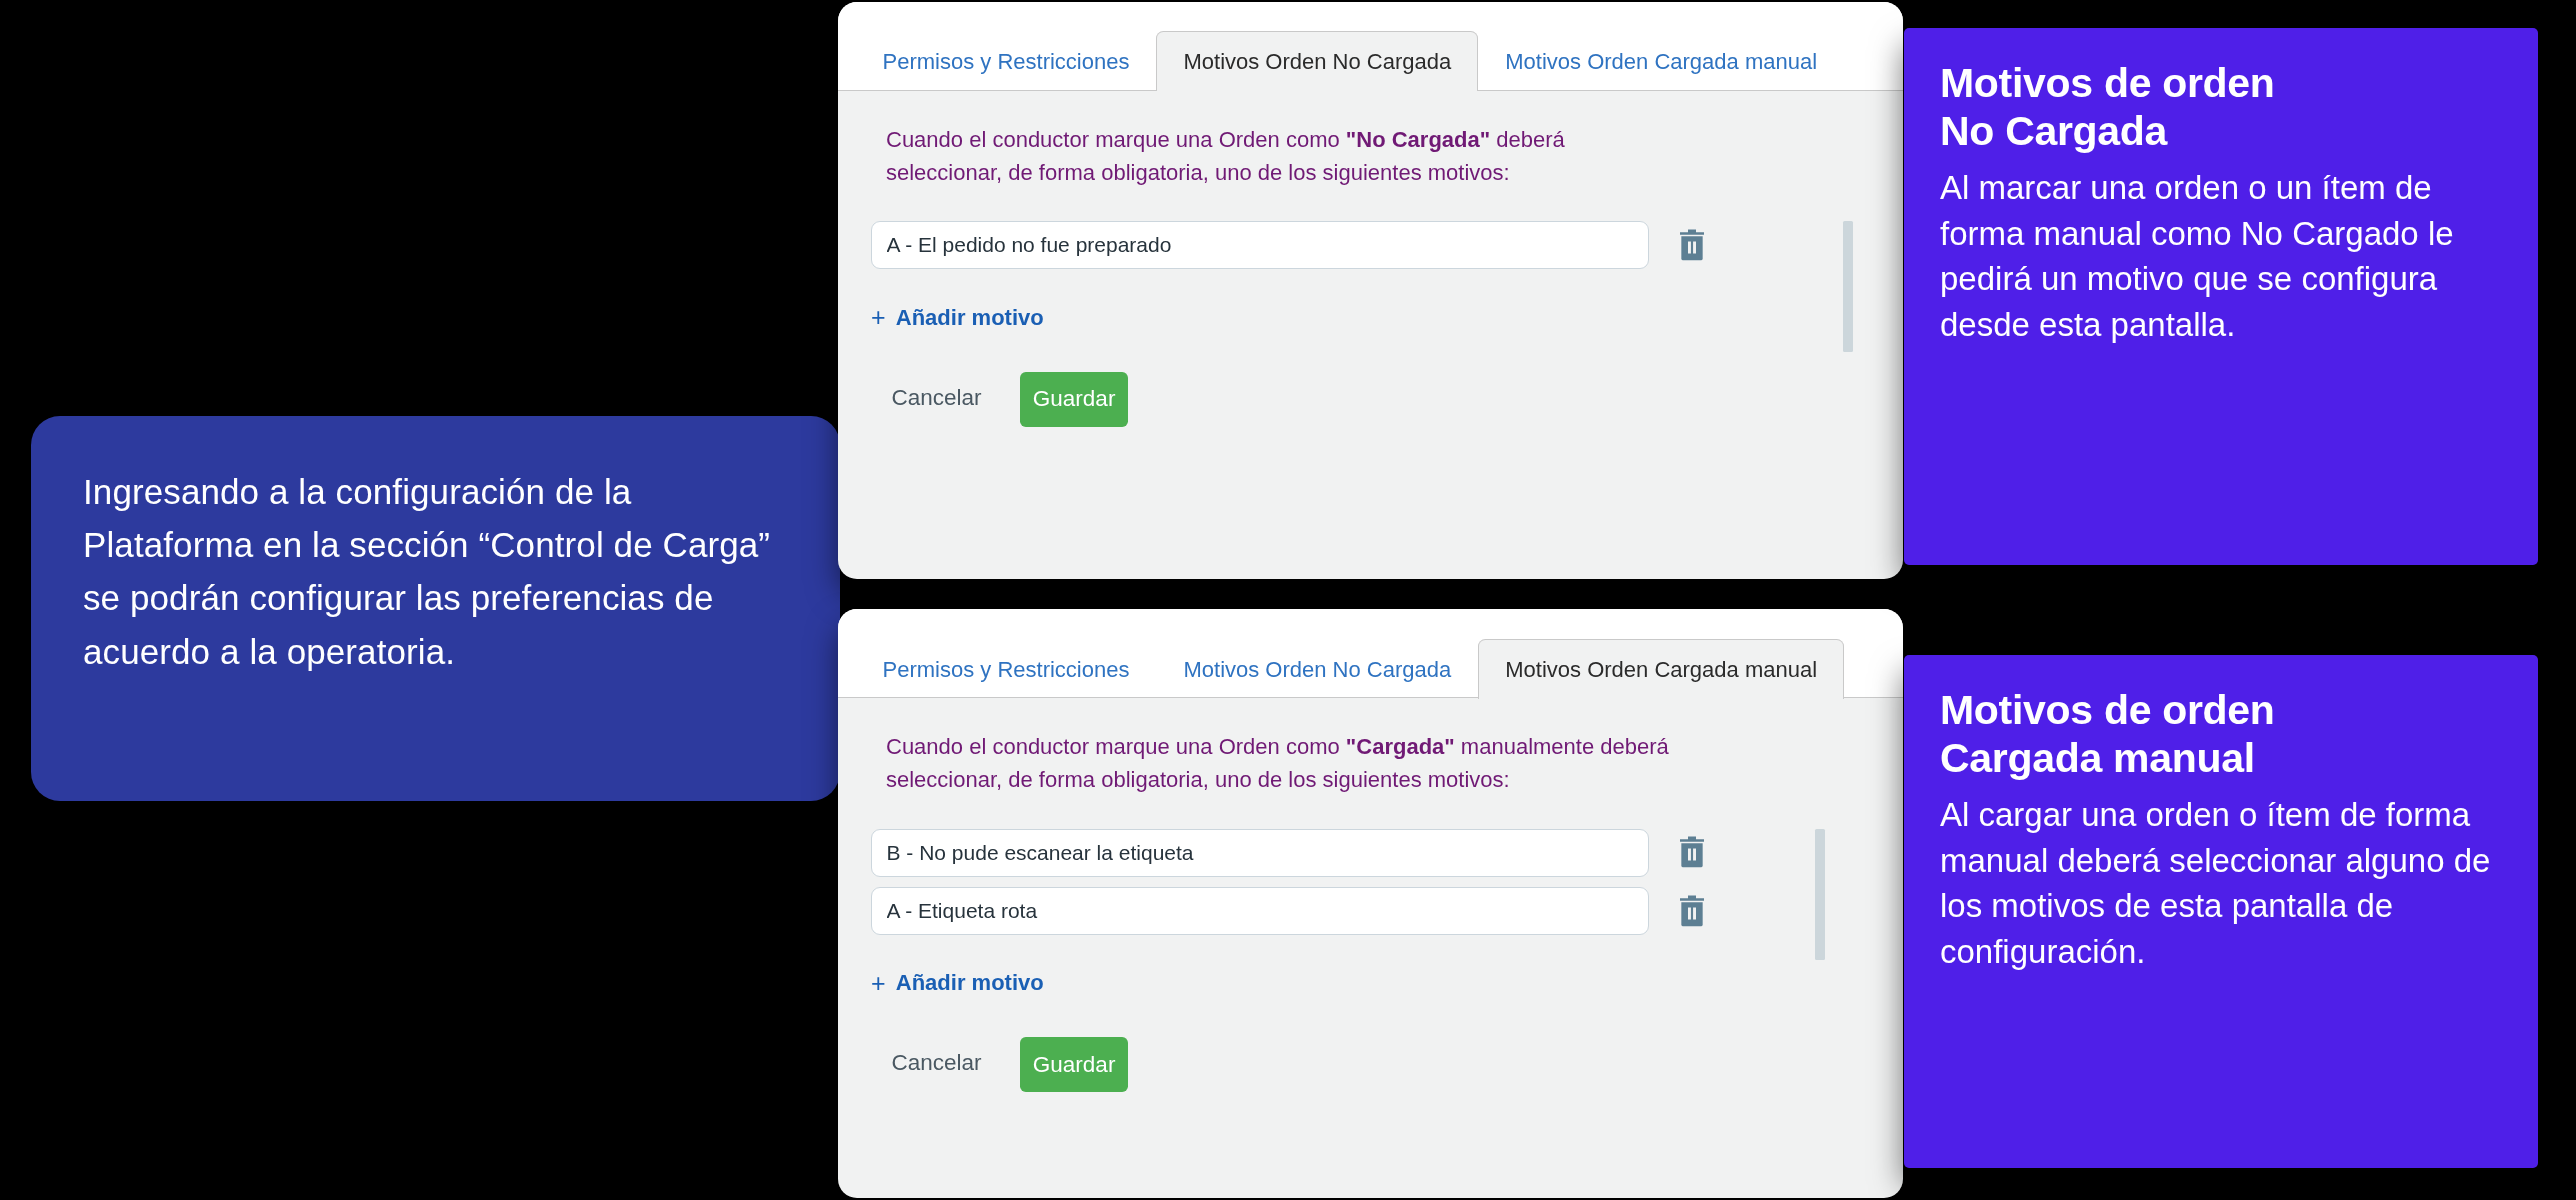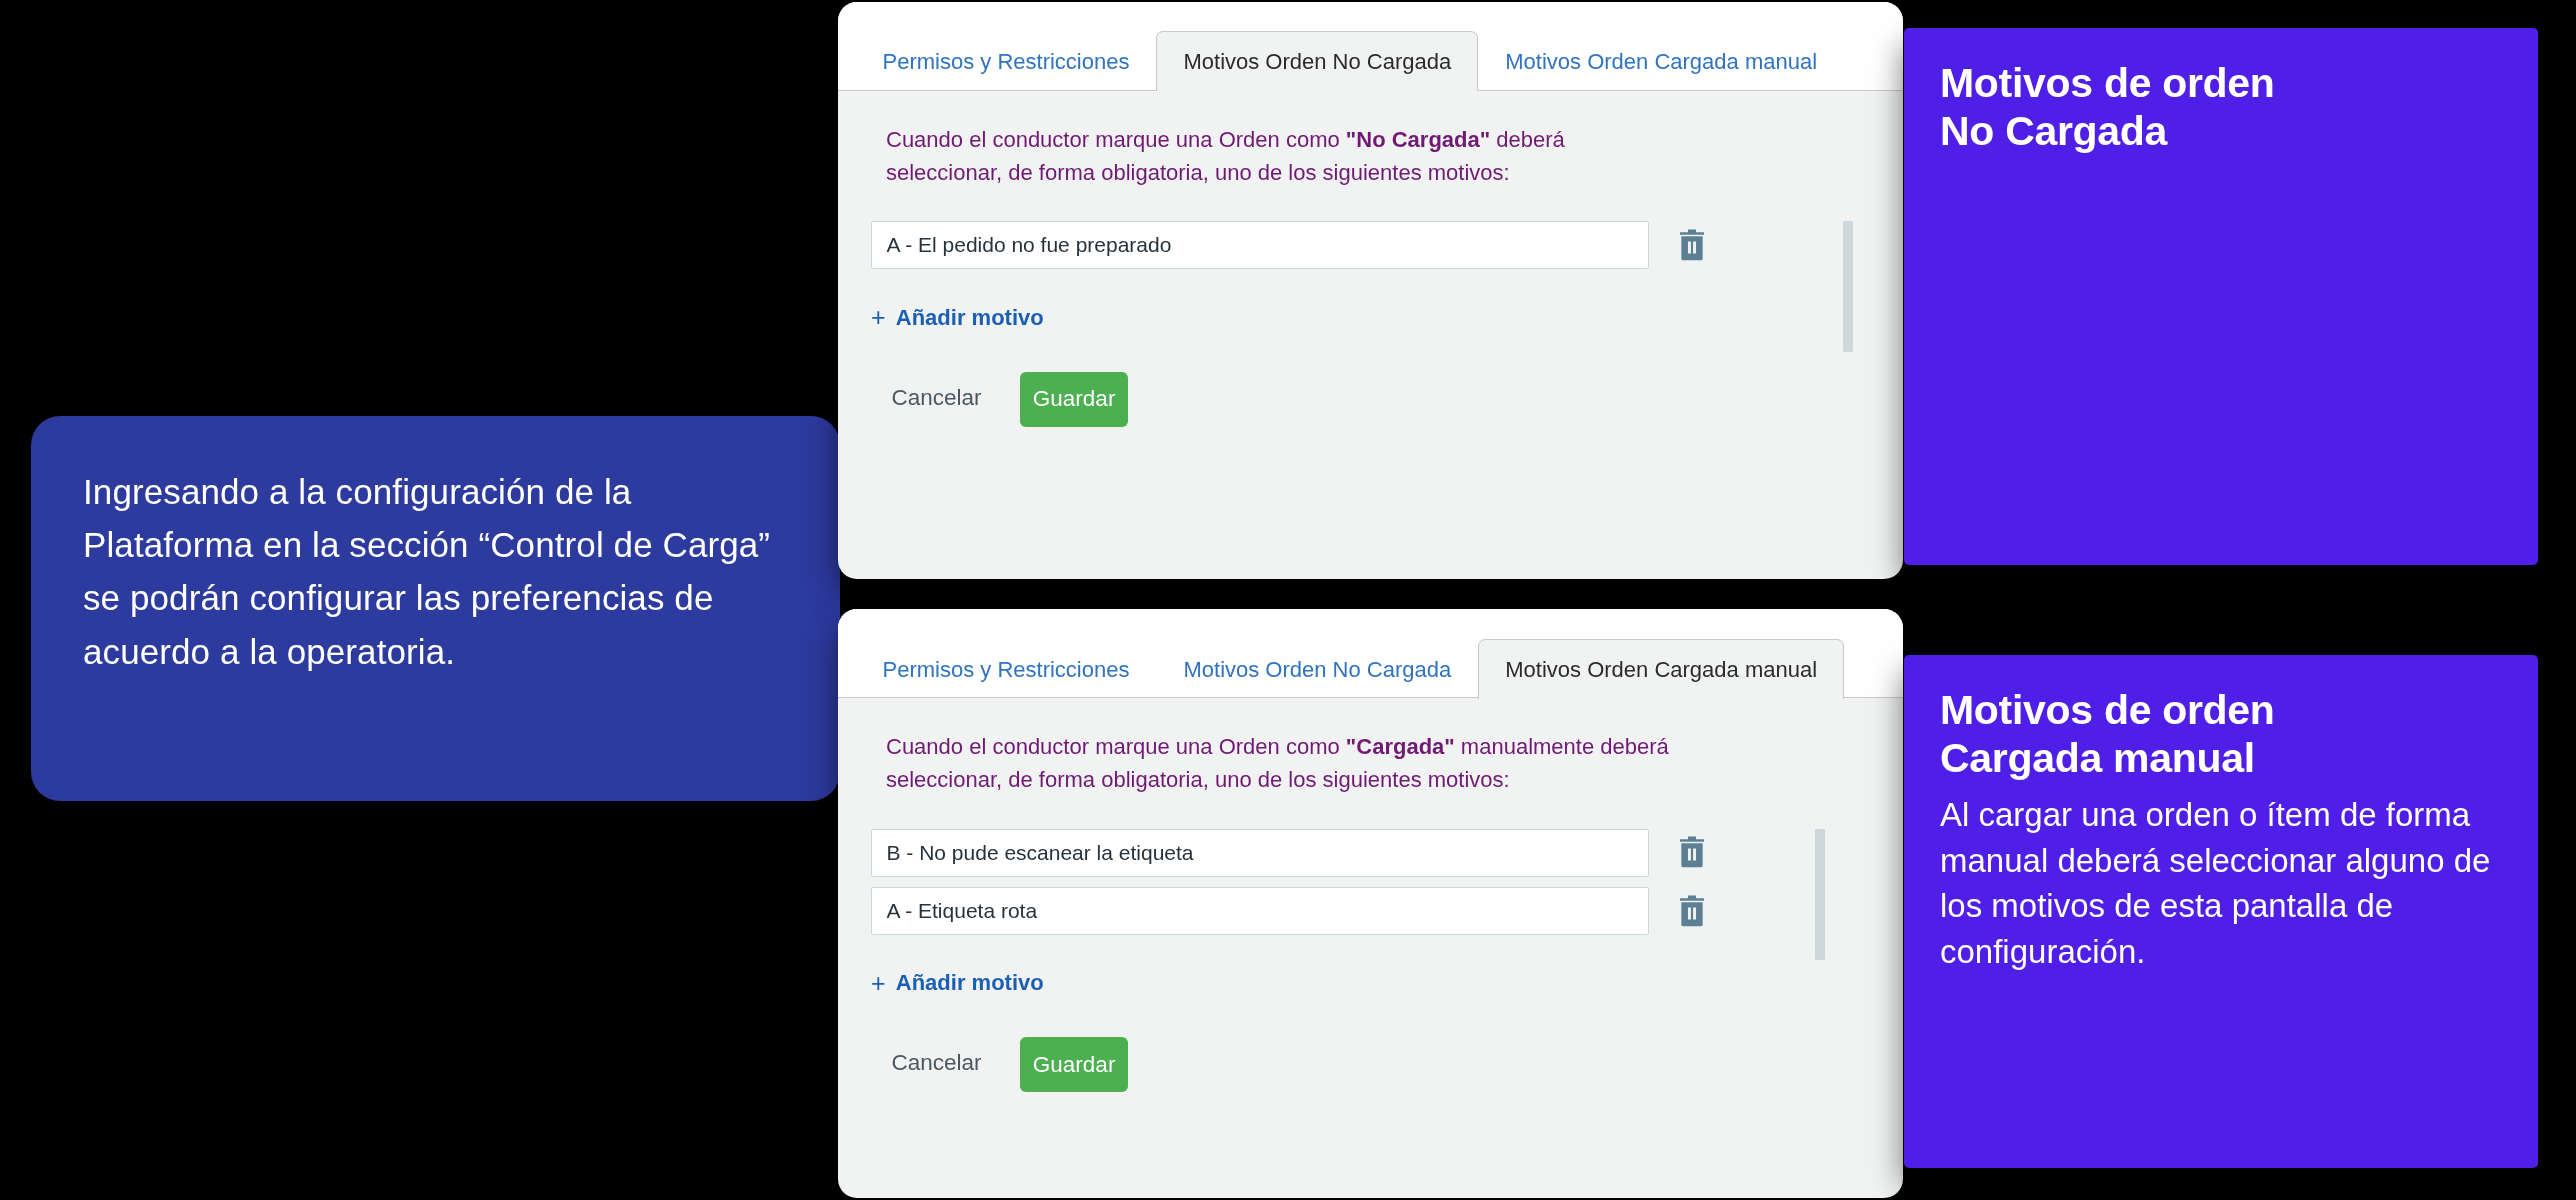--- a/index.html
+++ b/index.html
@@ -153,21 +153,21 @@
   .motive-row {
     display: flex;
     align-items: center;
     margin-bottom: 10.2px;
   }
   .motive-input {
     width: 778px;
     height: 48px;
     background: #ffffff;
     border: 1.5px solid #ccd6dd;
-    border-radius: 2px;
+    border-radius: 9px;
     font-size: 21px;
     color: #27333c;
     font-family: "Liberation Sans", sans-serif;
     padding: 0 14.5px;
     box-sizing: border-box;
     outline: none;
   }
   .trash-btn {
     width: 41px;
     height: 41px;
@@ -343,20 +343,21 @@
     <div class="actions">
       <button class="btn-cancel">Cancelar</button>
       <button class="btn-save">Guardar</button>
     </div>
   </div>
 </div>
 
 <div class="panel info-purple top">
   <h2 class="heading">Motivos de orden
 No Cargada</h2>
+  <p class="para">Al marcar una orden o un ítem de forma manual como No Cargado le pedirá un motivo que se configura desde esta pantalla.</p>
 </div>
 
 <div class="panel info-purple bottom">
   <h2 class="heading">Motivos de orden
 Cargada manual</h2>
   <p class="para">Al cargar una orden o ítem de forma manual deberá seleccionar alguno de los motivos de esta pantalla de configuración.</p>
 </div>
 
 
 </body></html>

